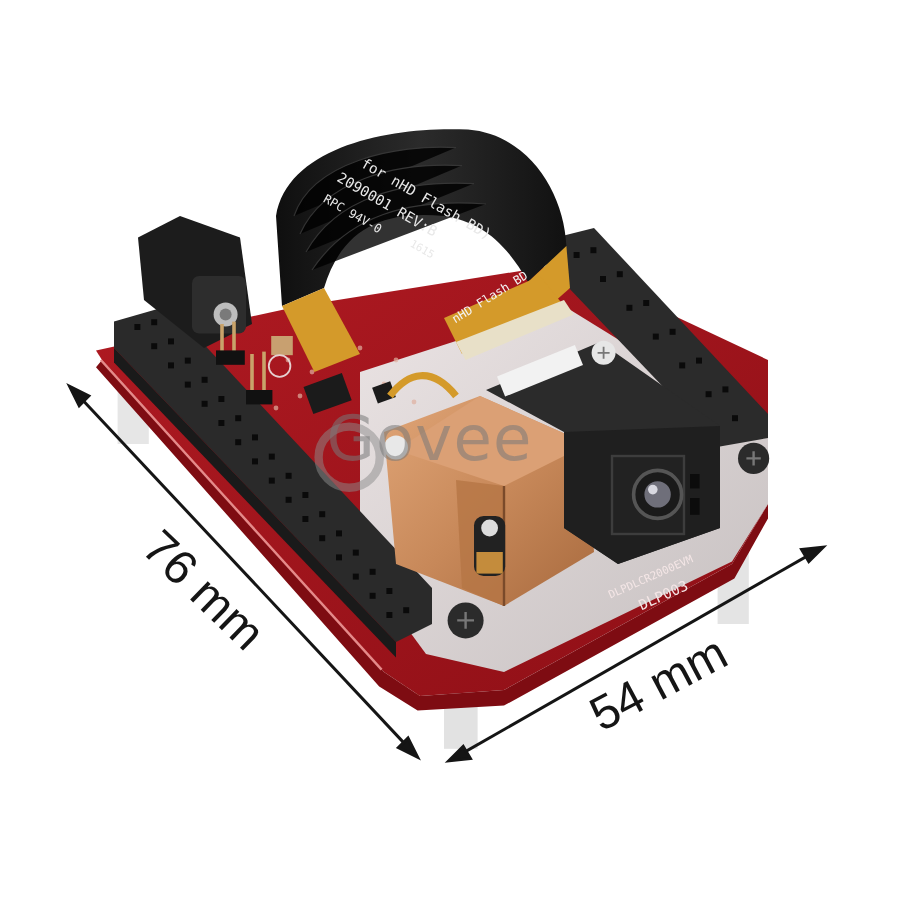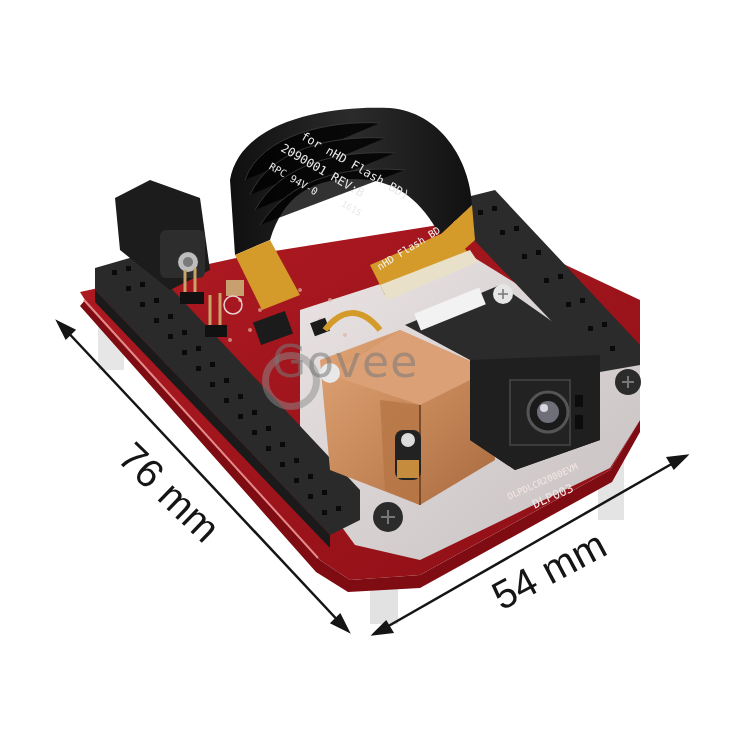--- a/index.html
+++ b/index.html
@@ -20,21 +20,21 @@
       color: #151515;
       white-space: nowrap;
       transform-origin: center center;
     }
     .dim-76 { left: 108px; top: 470px; transform: rotate(44deg); }
     .dim-54 { left: 488px; top: 548px; transform: rotate(-28deg); }
 
     
     .watermark {
       position: absolute; left: 272px; top: 336px;
-      font-size: 44px; color: rgba(120,120,120,0.55);
+      font-size: 52px; color: rgba(120,120,120,0.55);
       font-family: "DejaVu Sans", sans-serif;
       letter-spacing: 1px;
     }
     .watermark-ring {
       position: absolute; left: 262px; top: 352px; width: 44px; height: 44px;
       border: 7px solid rgba(140,140,140,0.5); border-radius: 50%;
     }
 
     
     .cable-text {

